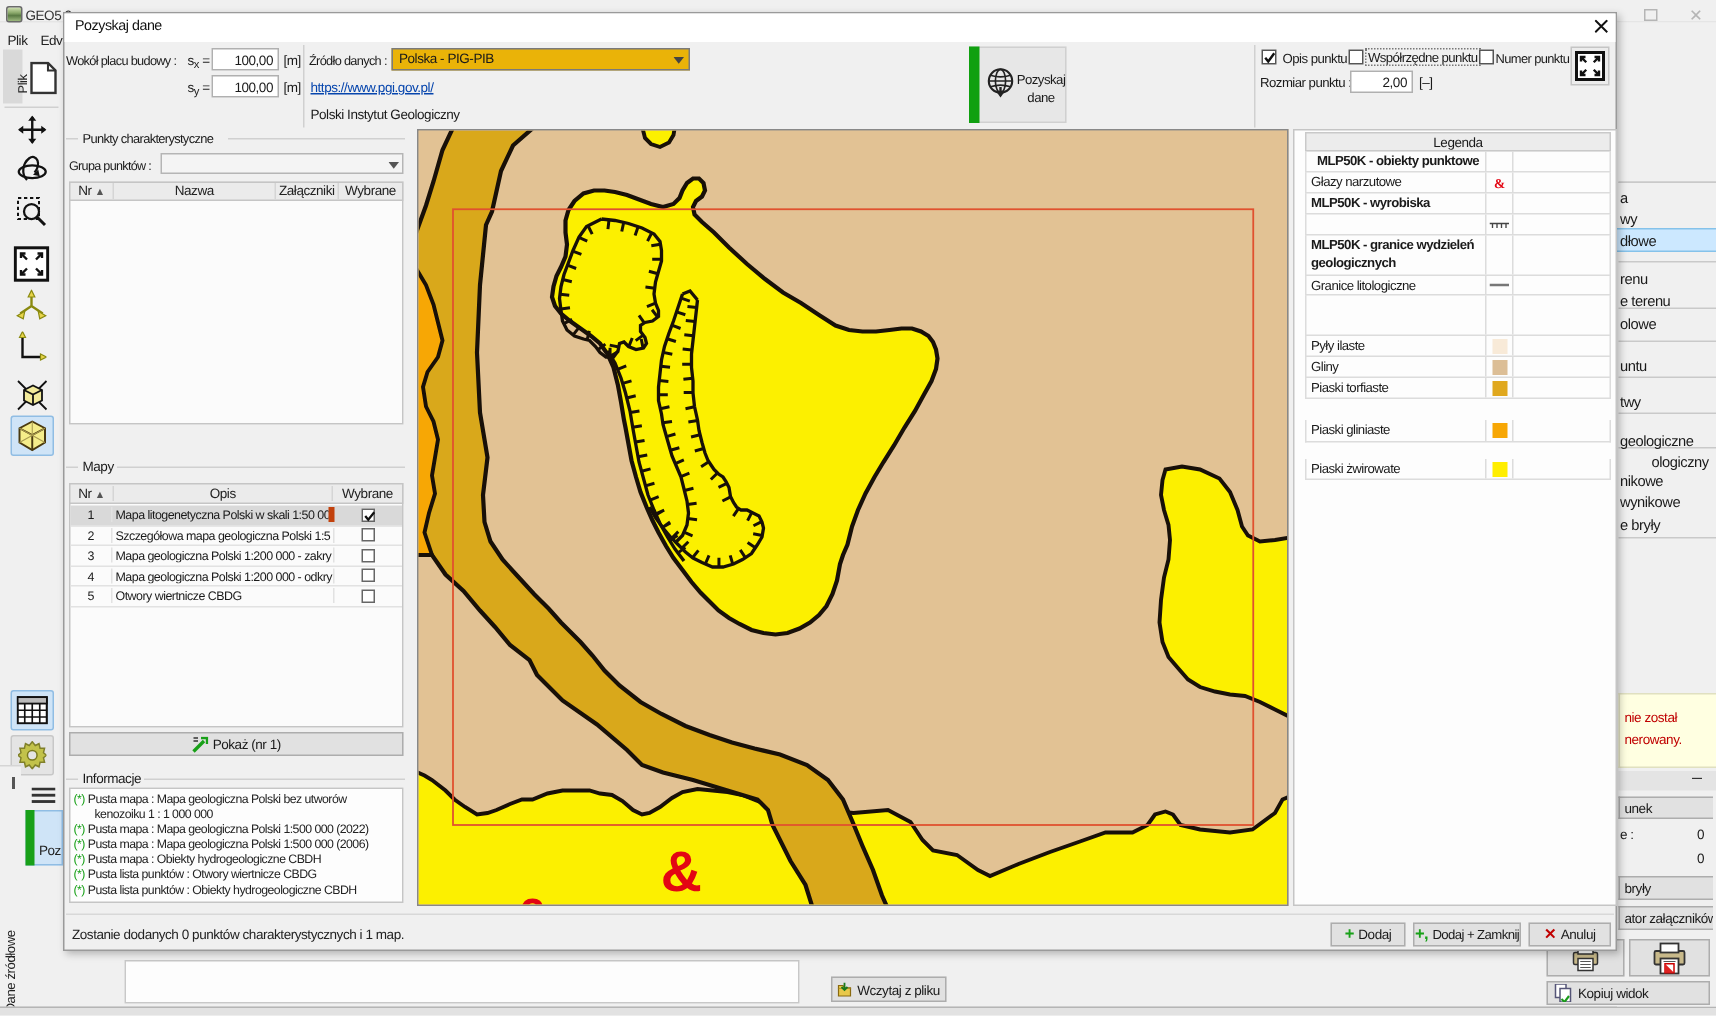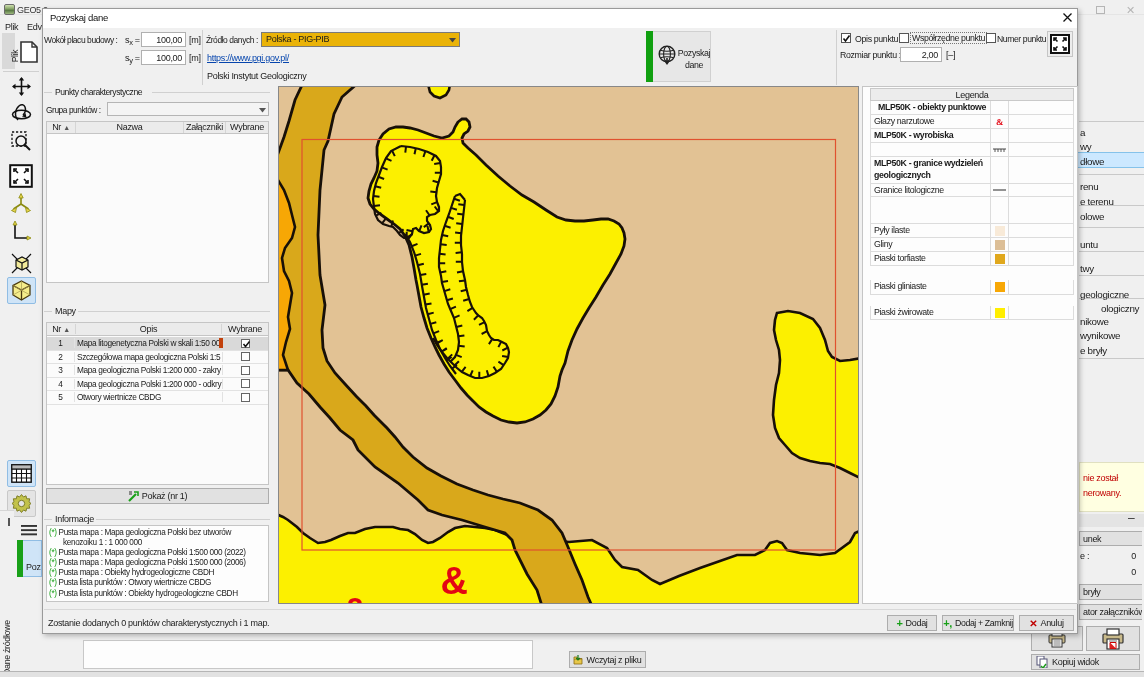--- a/index.html
+++ b/index.html
@@ -92,21 +92,21 @@
     <rect x="0" y="0" width="16" height="1.9" fill="#333"></rect>
     <rect x="0" y="4.2" width="16" height="1.9" fill="#333"></rect>
     <rect x="0" y="8.4" width="16" height="1.9" fill="#333"></rect>
   </svg>
 
 <div class="abs" style="left:17px;top:540px;width:25px;height:37px;background:#cfe4f7;border:1px solid #90bde4;"></div>
 <div class="abs" style="left:17px;top:540px;width:6px;height:37px;background:#18a018;"></div>
 <div class="abs" style="left:26px;top:562px;font-size:9px;color:#222;">Poz</div>
 
 <div class="abs" style="left:83px;top:640px;width:450px;height:29px;background:#fdfdfd;border:1px solid #c8c8c8;"></div>
-<div class="abs btn" style="left:569px;top:651px;width:77px;height:17px;font-size:9px;">
+<div class="abs btn" style="left:554px;top:651px;width:77px;height:17px;font-size:9px;">
 <svg width="10" height="10" viewBox="0 0 10 10" style="margin-right:3px">
       <path d="M1,4 L1,9 L9,9 L9,4 Z" fill="#e8c84a" stroke="#8a6a10" stroke-width="0.8"></path>
       <path d="M1,4 L1,2 L4,2 L5,3.5 L9,3.5 L9,4" fill="#e8c84a" stroke="#8a6a10" stroke-width="0.8"></path>
       <path d="M5,0 L5,5 M3,3 L5,5 L7,3" stroke="#1a7a1a" stroke-width="1.2" fill="none"></path>
     </svg>
 Wczytaj z pliku</div>
 <div class="abs" style="left:0;top:671px;width:1144px;height:6px;background:#e2e2e2;border-top:1px solid #b5b5b5;"></div>
 
 <div class="abs" style="left:1078px;top:15px;width:66px;height:656px;background:#f0f0f0;"></div>
 <div class="abs hline" style="left:1079px;top:121px;width:65px;border-color:#c9c9c9;"></div>

